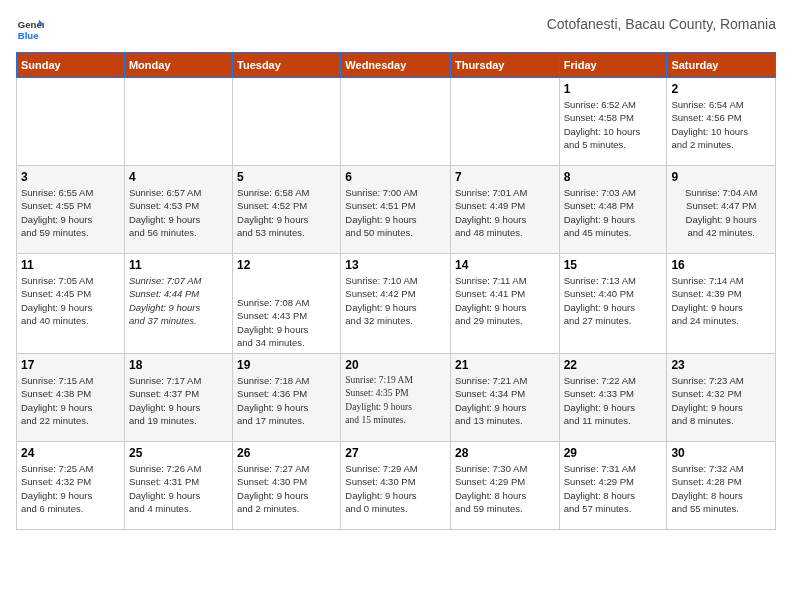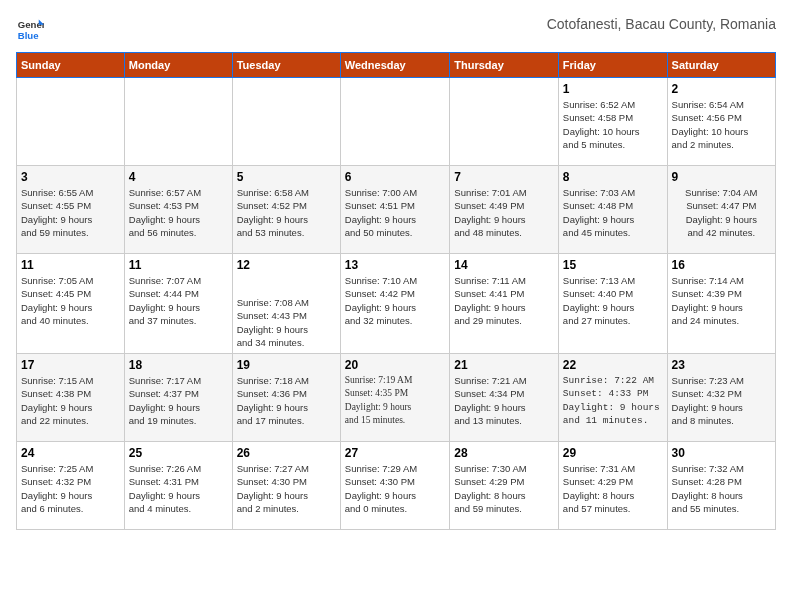--- a/index.html
+++ b/index.html
@@ -181,21 +181,21 @@
       <tr>
         <td>
           <div class="day-number">11</div>
           <div class="day-info" style="white-space: pre-line;">Sunrise: 7:05 AM
 Sunset: 4:45 PM
 Daylight: 9 hours
 and 40 minutes.</div>
         </td>
         <td>
           <div class="day-number">11</div>
-          <div class="day-info" style="white-space: pre-line;">Sunrise: 7:07 AM
+          <div class="day-info" style="white-space: pre-line; font-style: italic;">Sunrise: 7:07 AM
 Sunset: 4:44 PM
 Daylight: 9 hours
 and 37 minutes.</div>
         </td>
         <td>
           <div class="day-number">12</div>
           <div class="day-info" style="white-space: pre-line; margin-top: 24px;">Sunrise: 7:08 AM
 Sunset: 4:43 PM
 Daylight: 9 hours
 and 34 minutes.</div>
@@ -260,21 +260,21 @@
         </td>
         <td>
           <div class="day-number">21</div>
           <div class="day-info" style="white-space: pre-line;">Sunrise: 7:21 AM
 Sunset: 4:34 PM
 Daylight: 9 hours
 and 13 minutes.</div>
         </td>
         <td>
           <div class="day-number">22</div>
-          <div class="day-info" style="white-space: pre-line; font-family: Liberation Mono, monospace;">Sunrise: 7:22 AM
+          <div class="day-info" style="white-space: pre-line;">Sunrise: 7:22 AM
 Sunset: 4:33 PM
 Daylight: 9 hours
 and 11 minutes.</div>
         </td>
         <td>
           <div class="day-number">23</div>
           <div class="day-info" style="white-space: pre-line;">Sunrise: 7:23 AM
 Sunset: 4:32 PM
 Daylight: 9 hours
 and 8 minutes.</div>

